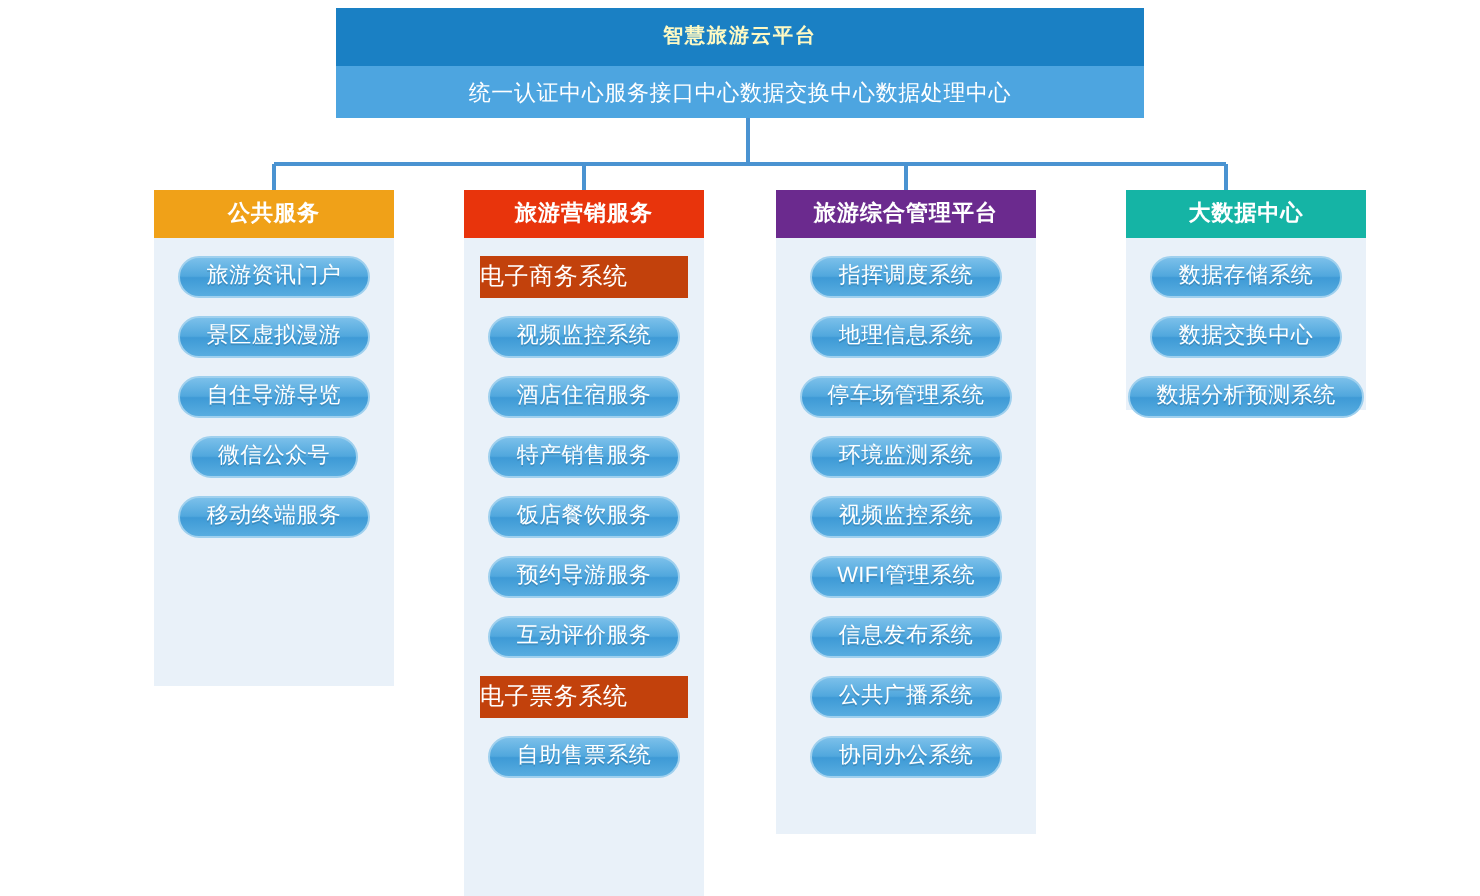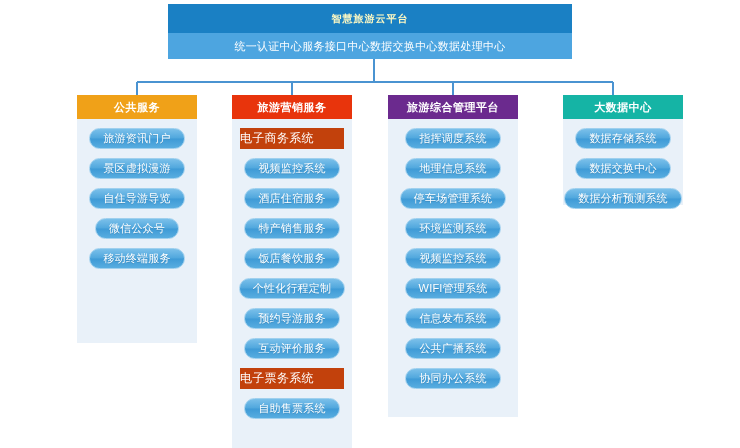--- a/index.html
+++ b/index.html
@@ -159,21 +159,20 @@
   </div>
 
   <div class="col" id="col1" style="left:232px; width:120px;">
     <div class="col-head" style="background:#e8340c;">旅游营销服务</div>
     <div class="col-body" style="height:341px;">
         <span class="subhead">电子商务系统</span>
         <span class="pill">视频监控系统</span>
         <span class="pill">酒店住宿服务</span>
         <span class="pill">特产销售服务</span>
         <span class="pill">饭店餐饮服务</span>
-        <span class="pill">个性化行程定制</span>
         <span class="pill">预约导游服务</span>
         <span class="pill">互动评价服务</span>
         <span class="subhead">电子票务系统</span>
         <span class="pill">自助售票系统</span>
       </div>
   </div>
 
   <div class="col" id="col2" style="left:388px; width:130px;">
     <div class="col-head" style="background:#6b2a8e;">旅游综合管理平台</div>
     <div class="col-body" style="height:298px;">

